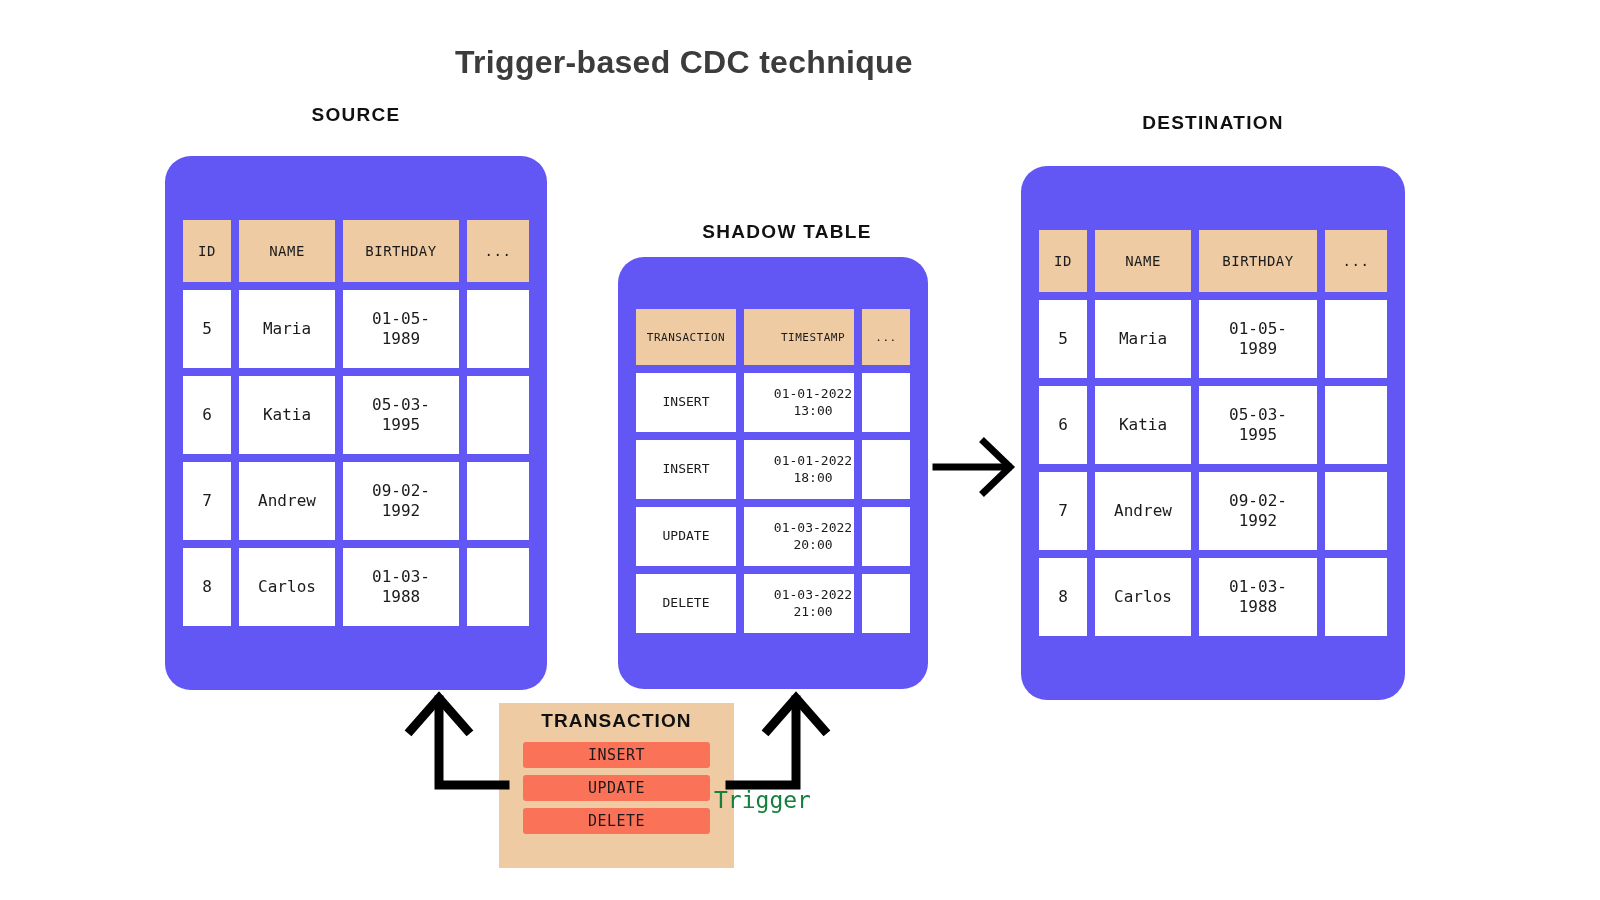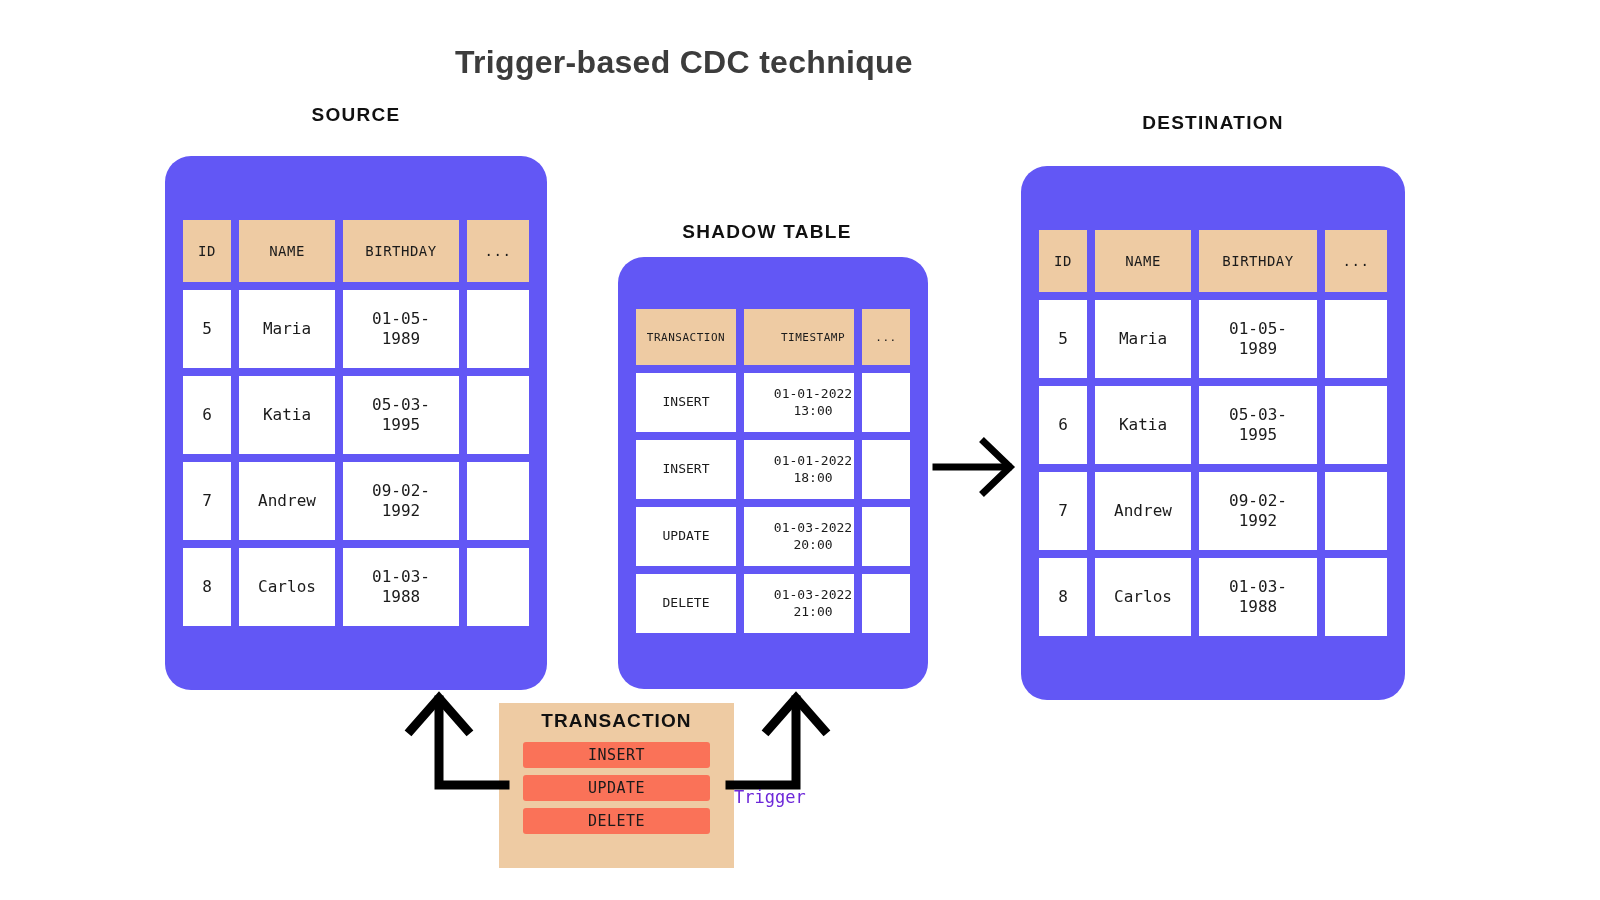--- a/index.html
+++ b/index.html
@@ -35,21 +35,21 @@
     position: absolute;
     font-family: "Liberation Sans", sans-serif;
     font-size: 19px;
     font-weight: bold;
     color: #111111;
     letter-spacing: 1.3px;
     text-align: center;
     white-space: nowrap;
   }
   #label-source      { left: 165px;  top: 104px; width: 382px; }
-  #label-shadow      { left: 612px;  top: 221px; width: 310px; }
+  #label-shadow      { left: 632px;  top: 221px; width: 310px; }
   #label-destination { left: 1021px; top: 112px; width: 384px; }
 
   
   .panel {
     position: absolute;
     background: #6257f5;
     border-radius: 26px;
     box-sizing: border-box;
   }
   #panel-source      { left: 165px;  top: 156px; width: 382px; height: 534px; }
@@ -147,25 +147,25 @@
   .connector {
     position: absolute;
     pointer-events: none;
   }
   #arrow-shadow-to-destination { left: 930px; top: 432px; width: 90px; height: 70px; }
   #arrow-left-elbow  { left: 395px; top: 688px; width: 115px; height: 105px; }
   #arrow-right-elbow { left: 725px; top: 688px; width: 115px; height: 105px; }
 
   #trigger-label {
     position: absolute;
-    left: 734px;
+    left: 714px;
     top: 787px;
     font-family: "DejaVu Sans Mono", monospace;
-    font-size: 17px;
-    color: #6d28d9;
+    font-size: 23px;
+    color: #15803d;
     white-space: nowrap;
   }
 </style>
 </head>
 <body>
 
 <div class="diagram-title">Trigger-based CDC technique</div>
 
 <div class="section-label" id="label-source">SOURCE</div>
 

